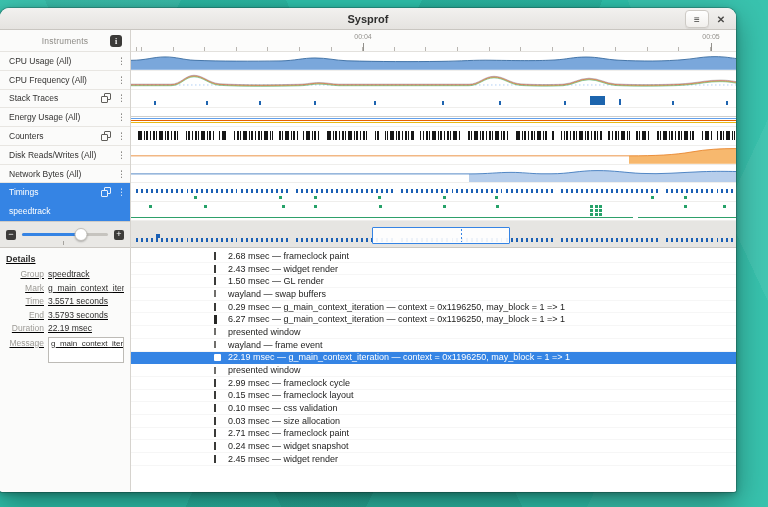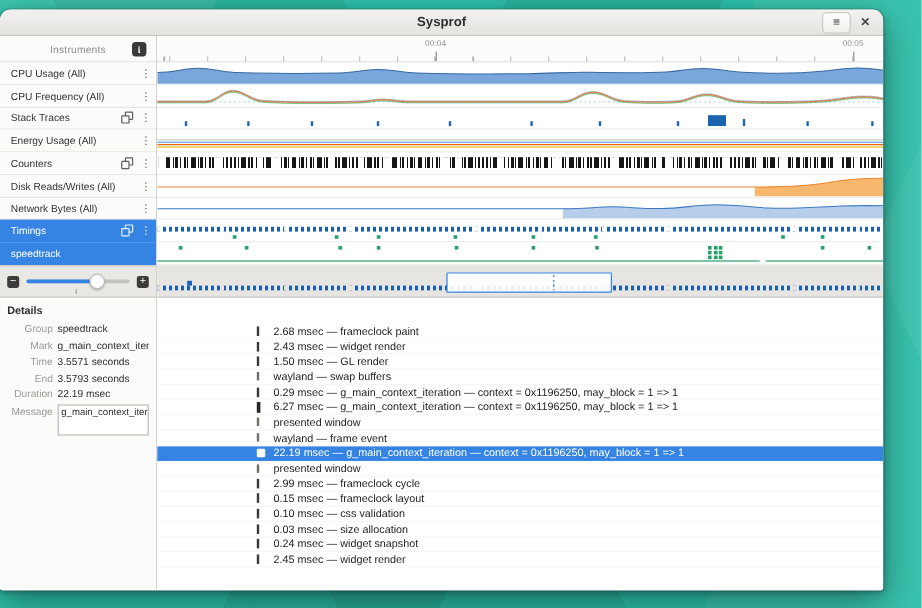--- a/index.html
+++ b/index.html
@@ -81,21 +81,21 @@
     font-size:9px; line-height:9px; text-align:center; flex:none;
   }
   .zoom-track { flex:1; height:3px; border-radius:2px; background:#c6c4bf; position:relative; }
   .zoom-fill { position:absolute; left:0; top:0; bottom:0; background:#3584e4; border-radius:2px; }
   .zoom-handle {
     position:absolute; top:-5px; width:13px; height:13px; border-radius:50%;
     background:#fff; border:1px solid #c2c0bb; box-shadow:0 1px 2px rgba(0,0,0,.25); transform:translateX(-50%);
   }
   .zoom-tick { position:absolute; top:8px; width:1px; height:4px; background:#a5a39e; }
   
-  .details { flex:1; padding:6px 6px 4px 6px; background:#fbfbfa; overflow:hidden; }
+  .details { flex:1; padding:6px 6px 4px 6px; background:#fbfbfa; overflow:hidden;text-decoration:underline; }
   .details-title { font-size:9px; font-weight:bold; color:#2d2c2b; margin-bottom:5px; }
   .dfield { display:flex; margin-bottom:3.5px; align-items:baseline; }
   .dlabel { width:42px; text-align:right; font-size:8.5px; color:#9b9994; padding-right:4px; flex:none; }
   .dvalue { font-size:8.5px; color:#2f2e2d; white-space:nowrap; overflow:hidden; }
   .msg-box {
     width:76px; height:26px; border:1px solid #bdbbb6; background:#fff;
     font-size:8px; color:#2f2e2d; padding:1px 2px; overflow:hidden; white-space:nowrap;
   }
   
   .ruler { height:22px; position:relative; background:#fcfcfb; border-bottom:1px solid #e3e1dd; }
@@ -138,21 +138,21 @@
       repeating-linear-gradient(90deg,#1a5fb4 0 2px, transparent 2px 5px);
   }
   .big-dot { position:absolute; width:4px; height:4px; background:#1a5fb4; bottom:9px; }
   .sel-box {
     position:absolute; top:6px; height:17px; background:rgba(255,255,255,.92);
     border:1.5px solid #3584e4; border-radius:1px;
   }
   .sel-guide { position:absolute; top:1px; bottom:1px; width:1px;
     background:repeating-linear-gradient(#3584e4 0 2px, transparent 2px 4px); }
   
-  .ev-list { flex:1; overflow:hidden; padding-top:2px; background:#fff;margin-top:20px; }
+  .ev-list { flex:1; overflow:hidden; padding-top:2px; background:#fff; }
   .ev-row { height:12.7px; display:flex; align-items:center; position:relative; border-bottom:1px solid rgba(0,0,0,.035); }
   .ev-bar { margin-left:83px; width:14px; flex:none; display:flex; align-items:center; justify-content:flex-start; }
   .ev-bar span { display:block; background:#3a3a38; }
   .ev-bar .thin  { width:1.5px; height:8px; }
   .ev-bar .faint { width:1.5px; height:7px; background:#6f6e6b; }
   .ev-bar .thick { width:3px;  height:8.5px; background:#262624; }
   .ev-bar .box   { width:7px; height:7px; background:#fff; border-radius:1px; }
   .ev-text { font-size:9px; color:#1d1d1c; white-space:nowrap; }
   .ev-row.selected { background:#3584e4; border-bottom-color:#3584e4;text-align:right; }
   .ev-row.selected .ev-text { color:#fff; }
@@ -499,20 +499,26 @@
     <span class="ev-text">0.10 msec — css validation</span>
   </div>
 
   <div class="ev-row">
     <span class="ev-bar">
               <span class="thin"></span>
             </span>
     <span class="ev-text">0.03 msec — size allocation</span>
   </div>
 
+  <div class="ev-row">
+    <span class="ev-bar">
+              <span class="thin"></span>
+            </span>
+    <span class="ev-text">2.71 msec — frameclock paint</span>
+  </div>
 
   <div class="ev-row">
     <span class="ev-bar">
               <span class="thin"></span>
             </span>
     <span class="ev-text">0.24 msec — widget snapshot</span>
   </div>
 
   <div class="ev-row">
     <span class="ev-bar">

